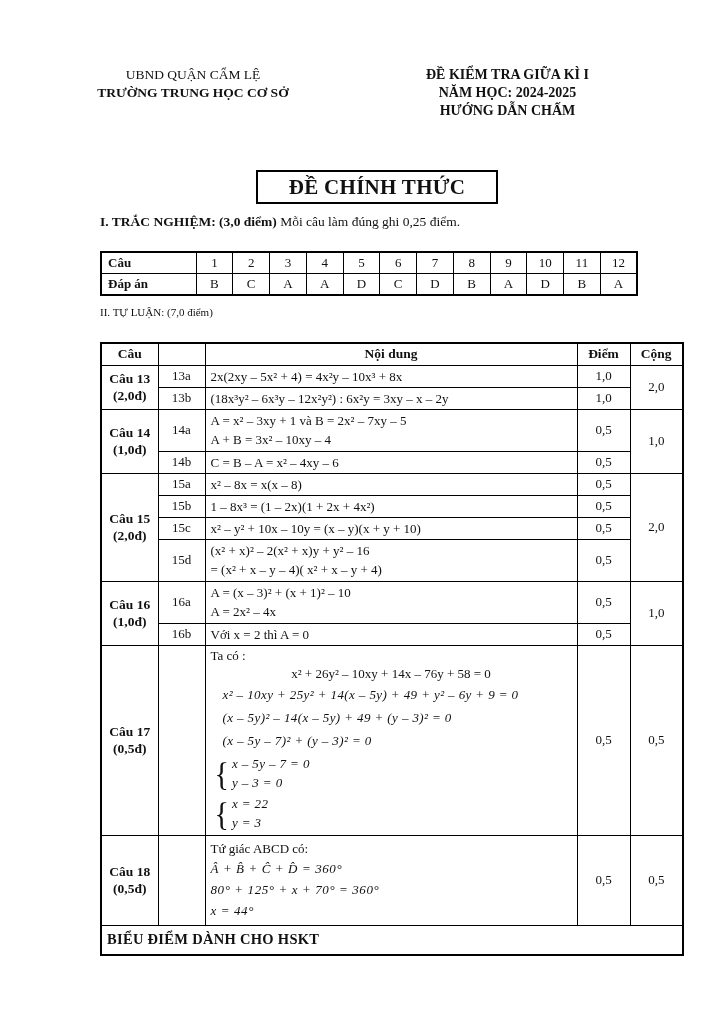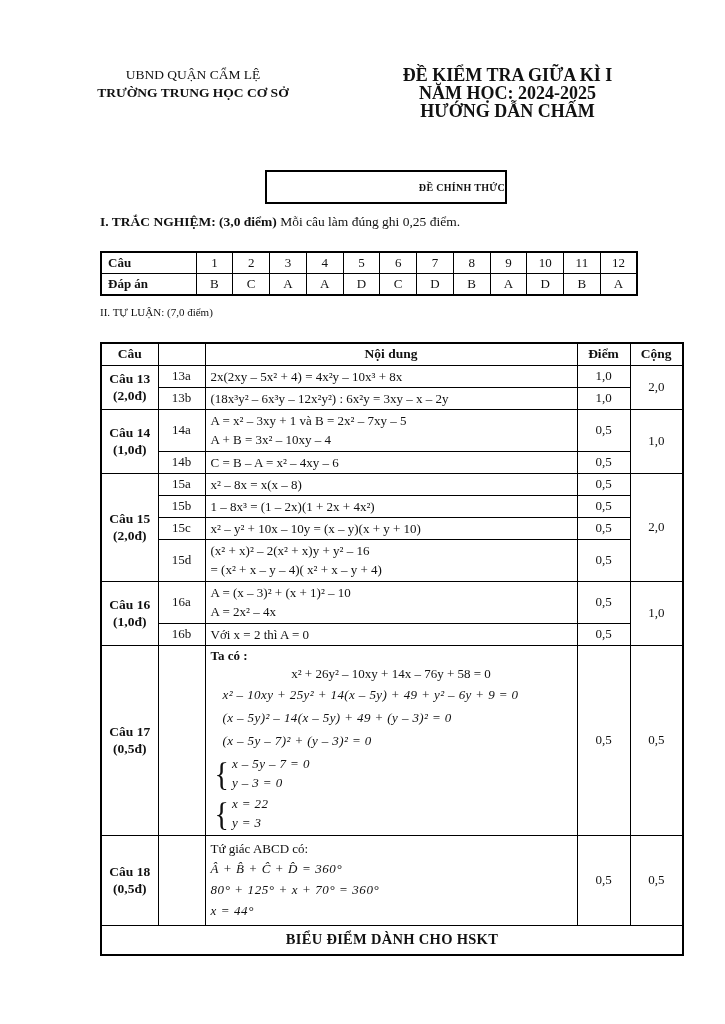--- a/index.html
+++ b/index.html
@@ -3,54 +3,54 @@
 <meta charset="utf-8">
 <style>
   html,body{margin:0;padding:0;background:#e8e8e8;}
   .page{
     position:relative;width:725px;height:1024px;background:#ffffff;
     font-family:"Liberation Serif","DejaVu Serif",serif;color:#111;
     margin:0 auto;overflow:hidden;
   }
   
   .hdr-left{position:absolute;left:78px;top:66px;width:230px;text-align:center;font-size:13.5px;line-height:18px;}
-  .hdr-right{position:absolute;left:400px;top:66px;width:215px;text-align:center;font-size:18px;line-height:18px;font-weight:bold;}
+  .hdr-right{position:absolute;left:400px;top:66px;width:215px;text-align:center;font-size:14px;line-height:18px;font-weight:bold;}
   .hdr-left .l1{font-weight:normal;}
   .hdr-left .l2,.hdr-left .l3{font-weight:bold;}
   .hdr-left .l3{text-decoration:underline;text-underline-offset:3px;}
   .official-box{
     position:absolute;left:256px;top:170px;width:238px;height:30px;
-    border:2px solid #000;display:flex;align-items:center;justify-content:flex-end;
-    font-weight:bold;font-size:10px;letter-spacing:.3px;margin-left:9px;
+    border:2px solid #000;display:flex;align-items:center;justify-content:center;
+    font-weight:bold;font-size:21px;letter-spacing:.3px;
   }
   
   .sec1{position:absolute;left:100px;top:214px;font-size:13.5px;width:560px;}
   .sec1 b{font-size:13.5px;}
   .sec2{position:absolute;left:100px;top:306px;font-size:11px;font-weight:normal;}
   
   .mcq{position:absolute;left:100px;top:251px;border-collapse:collapse;table-layout:fixed;width:538px;}
   .mcq td{border:1px solid #000;font-size:13px;height:20px;text-align:center;padding:0 2px;}
   .mcq{border:2px solid #000;}
   .mcq td.rowlab{text-align:left;font-weight:bold;padding-left:6px;}
   
   .main{position:absolute;left:100px;top:342px;border-collapse:collapse;table-layout:fixed;width:582px;border:2px solid #000;}
   .main td,.main th{border:1px solid #000;font-size:13px;padding:1px 5px;vertical-align:middle;}
   .main th{font-size:13.5px;padding:2px 4px;}
   .main td.lab{font-weight:bold;text-align:center;font-size:13.5px;line-height:17px;}
   .main td.sub{text-align:center;width:47px;}
   .main td.score,.main td.total{text-align:center;}
   .main td.content{text-align:left;line-height:19px;}
   .bb-dash{border-bottom:1px dashed #444 !important;}
   .bl-dot{border-left:1px dotted #666 !important;}
-  .footer-row td{font-weight:bold;text-align:center;font-size:14.5px;height:26px;letter-spacing:.3px;}
+  .footer-row td{font-weight:bold;text-align:left;font-size:14.5px;height:26px;letter-spacing:.3px;}
   .two-line{line-height:19px;}
   
   .eqc{text-align:center;line-height:19px;}
   .eqi{font-style:italic;letter-spacing:.4px;line-height:23px;margin-left:12px;}
-  .intro{line-height:17px;font-weight:bold;}
+  .intro{line-height:17px;}
   .sys{display:flex;align-items:center;margin:2px 0 2px 4px;}
   .sys .brace{font-size:30px;line-height:1;font-weight:normal;transform:scaleY(1.15);}
   .sys .lines{display:flex;flex-direction:column;font-style:italic;letter-spacing:.4px;margin-left:3px;}
   .sys .lines span{line-height:19px;}
   .mathline{font-style:italic;letter-spacing:.6px;line-height:21px;}
   .plain{line-height:19px;}
 </style>
 </head>
 <body>
 

